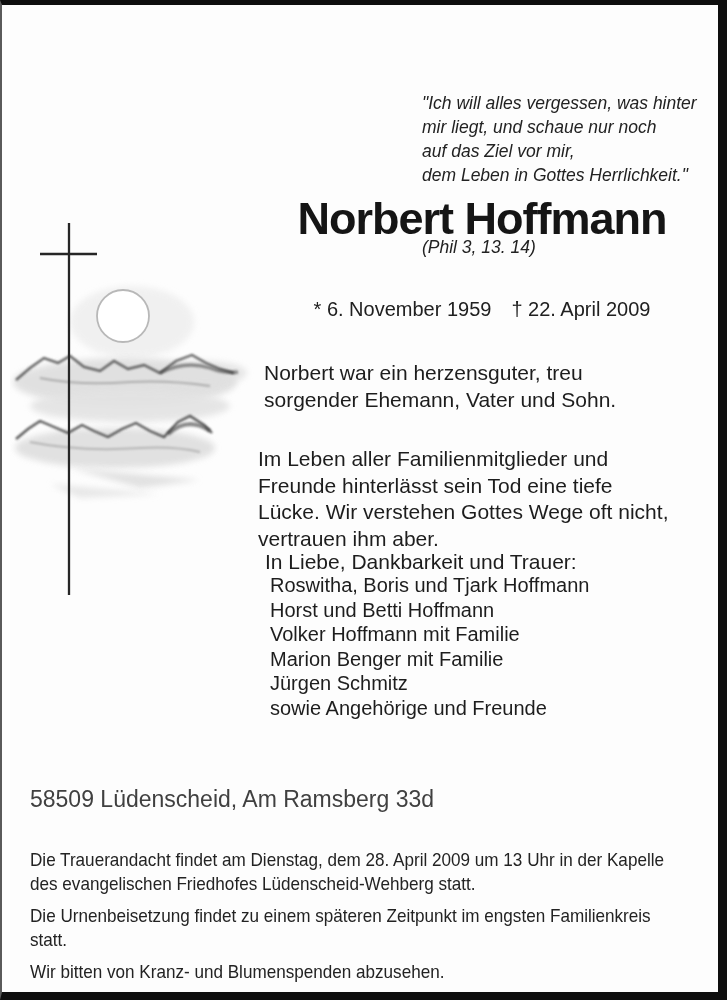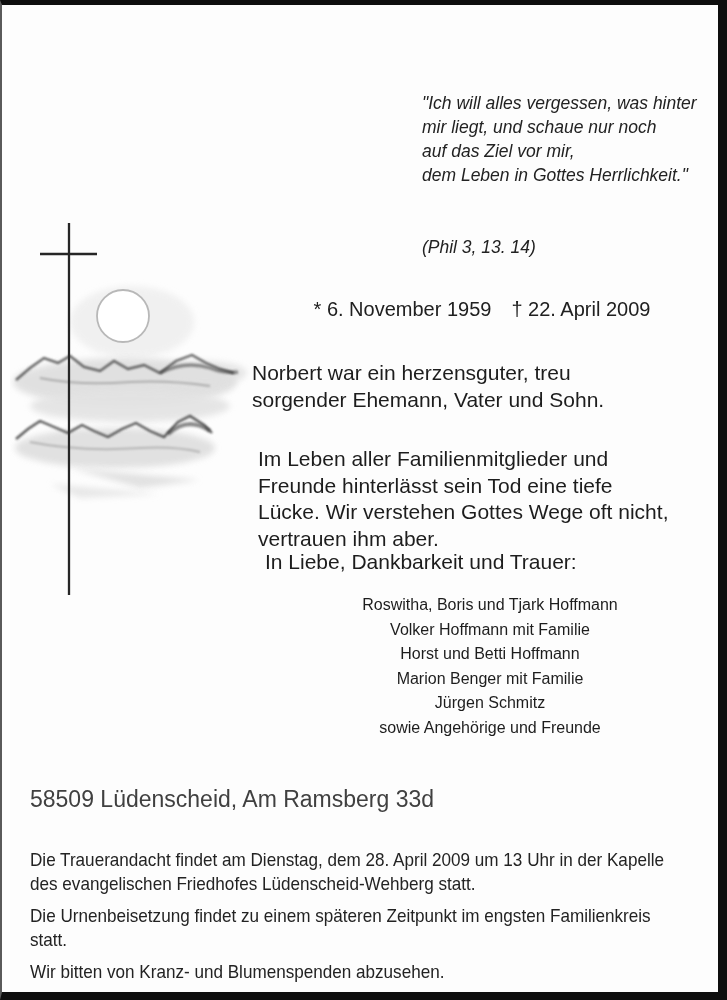--- a/index.html
+++ b/index.html
@@ -33,26 +33,26 @@
   .profession{
     position:absolute;left:245px;top:261px;width:470px;
     text-align:center;font-size:20px;color:#202020;
   }
   .dates{
     position:absolute;left:245px;top:293px;width:470px;
     text-align:center;font-size:20px;color:#202020;
   }
   .dates .birth{margin-right:20px;text-align:center;}
   .bodyblock{font-size:21px;line-height:26.5px;white-space:pre-line;}
-  .p1{position:absolute;left:250px;top:355px;width:460px;}
+  .p1{position:absolute;left:262px;top:355px;width:460px;}
   .p2{position:absolute;left:256px;top:413px;width:466px;margin-top:28px;}
   .salutation{position:absolute;left:263px;top:545px;font-size:21px;}
   .mourners{
-    position:absolute;left:268px;top:588px;width:440px;
-    font-size:16px;line-height:24.5px;text-align:center;
+    position:absolute;left:268px;top:568px;width:440px;
+    font-size:20px;line-height:24.5px;
   }
   .mourners div{white-space:pre;}
   .address{position:absolute;left:28px;top:781px;font-size:23px;color:#404040;}
   .footer{
     position:absolute;left:28px;top:843px;width:760px;
     font-size:19px;line-height:23.5px;color:#232323;
     transform:scaleX(0.9);transform-origin:left top;
   }
   .footer .fp{white-space:pre-line;margin:0 0 9px 0;}
 </style>
@@ -100,39 +100,40 @@
       <path d="M158,224 Q178,206 200,221" fill="none" stroke="#2e2e2e" stroke-width="4" opacity="0.55" filter="url(#b1)"></path>
       <path d="M20,232 Q70,242 130,238 Q165,236 190,242" fill="none" stroke="#8a8a8a" stroke-width="2" opacity="0.5" filter="url(#b1)"></path>
     </g>
 
     <g>
       <line x1="59" y1="13" x2="59" y2="385" stroke="#262626" stroke-width="2.3"></line>
       <line x1="30" y1="44" x2="87" y2="44" stroke="#262626" stroke-width="2.3"></line>
     </g>
   </svg>
 
+  <div class="headline">Norbert Hoffmann</div>
 
 
   <div class="dates">
     <span class="birth">* 6. November 1959</span><span>† 22. April 2009</span>
   </div>
 
   <div class="bodyblock p1">Norbert war ein herzensguter, treu
 sorgender Ehemann, Vater und Sohn.</div>
   <div class="bodyblock p2">Im Leben aller Familienmitglieder und
 Freunde hinterlässt sein Tod eine tiefe
 Lücke. Wir verstehen Gottes Wege oft nicht,
 vertrauen ihm aber.</div>
 
   <div class="salutation">In Liebe, Dankbarkeit und Trauer:</div>
 
   <div class="mourners">
       <div>Roswitha, Boris und Tjark Hoffmann</div>
+      <div>Horst und Betti Hoffmann</div>
       <div>Volker Hoffmann mit Familie</div>
-      <div>Horst und Betti Hoffmann</div>
       <div>Marion Benger mit Familie</div>
       <div>Jürgen Schmitz</div>
       <div>sowie Angehörige und Freunde</div>
     </div>
 
   <div class="address">58509 Lüdenscheid, Am Ramsberg 33d</div>
 
   <div class="footer">
     <p class="fp">Die Trauerandacht findet am Dienstag, dem 28. April 2009 um 13 Uhr in der Kapelle
 des evangelischen Friedhofes Lüdenscheid-Wehberg statt.</p>

